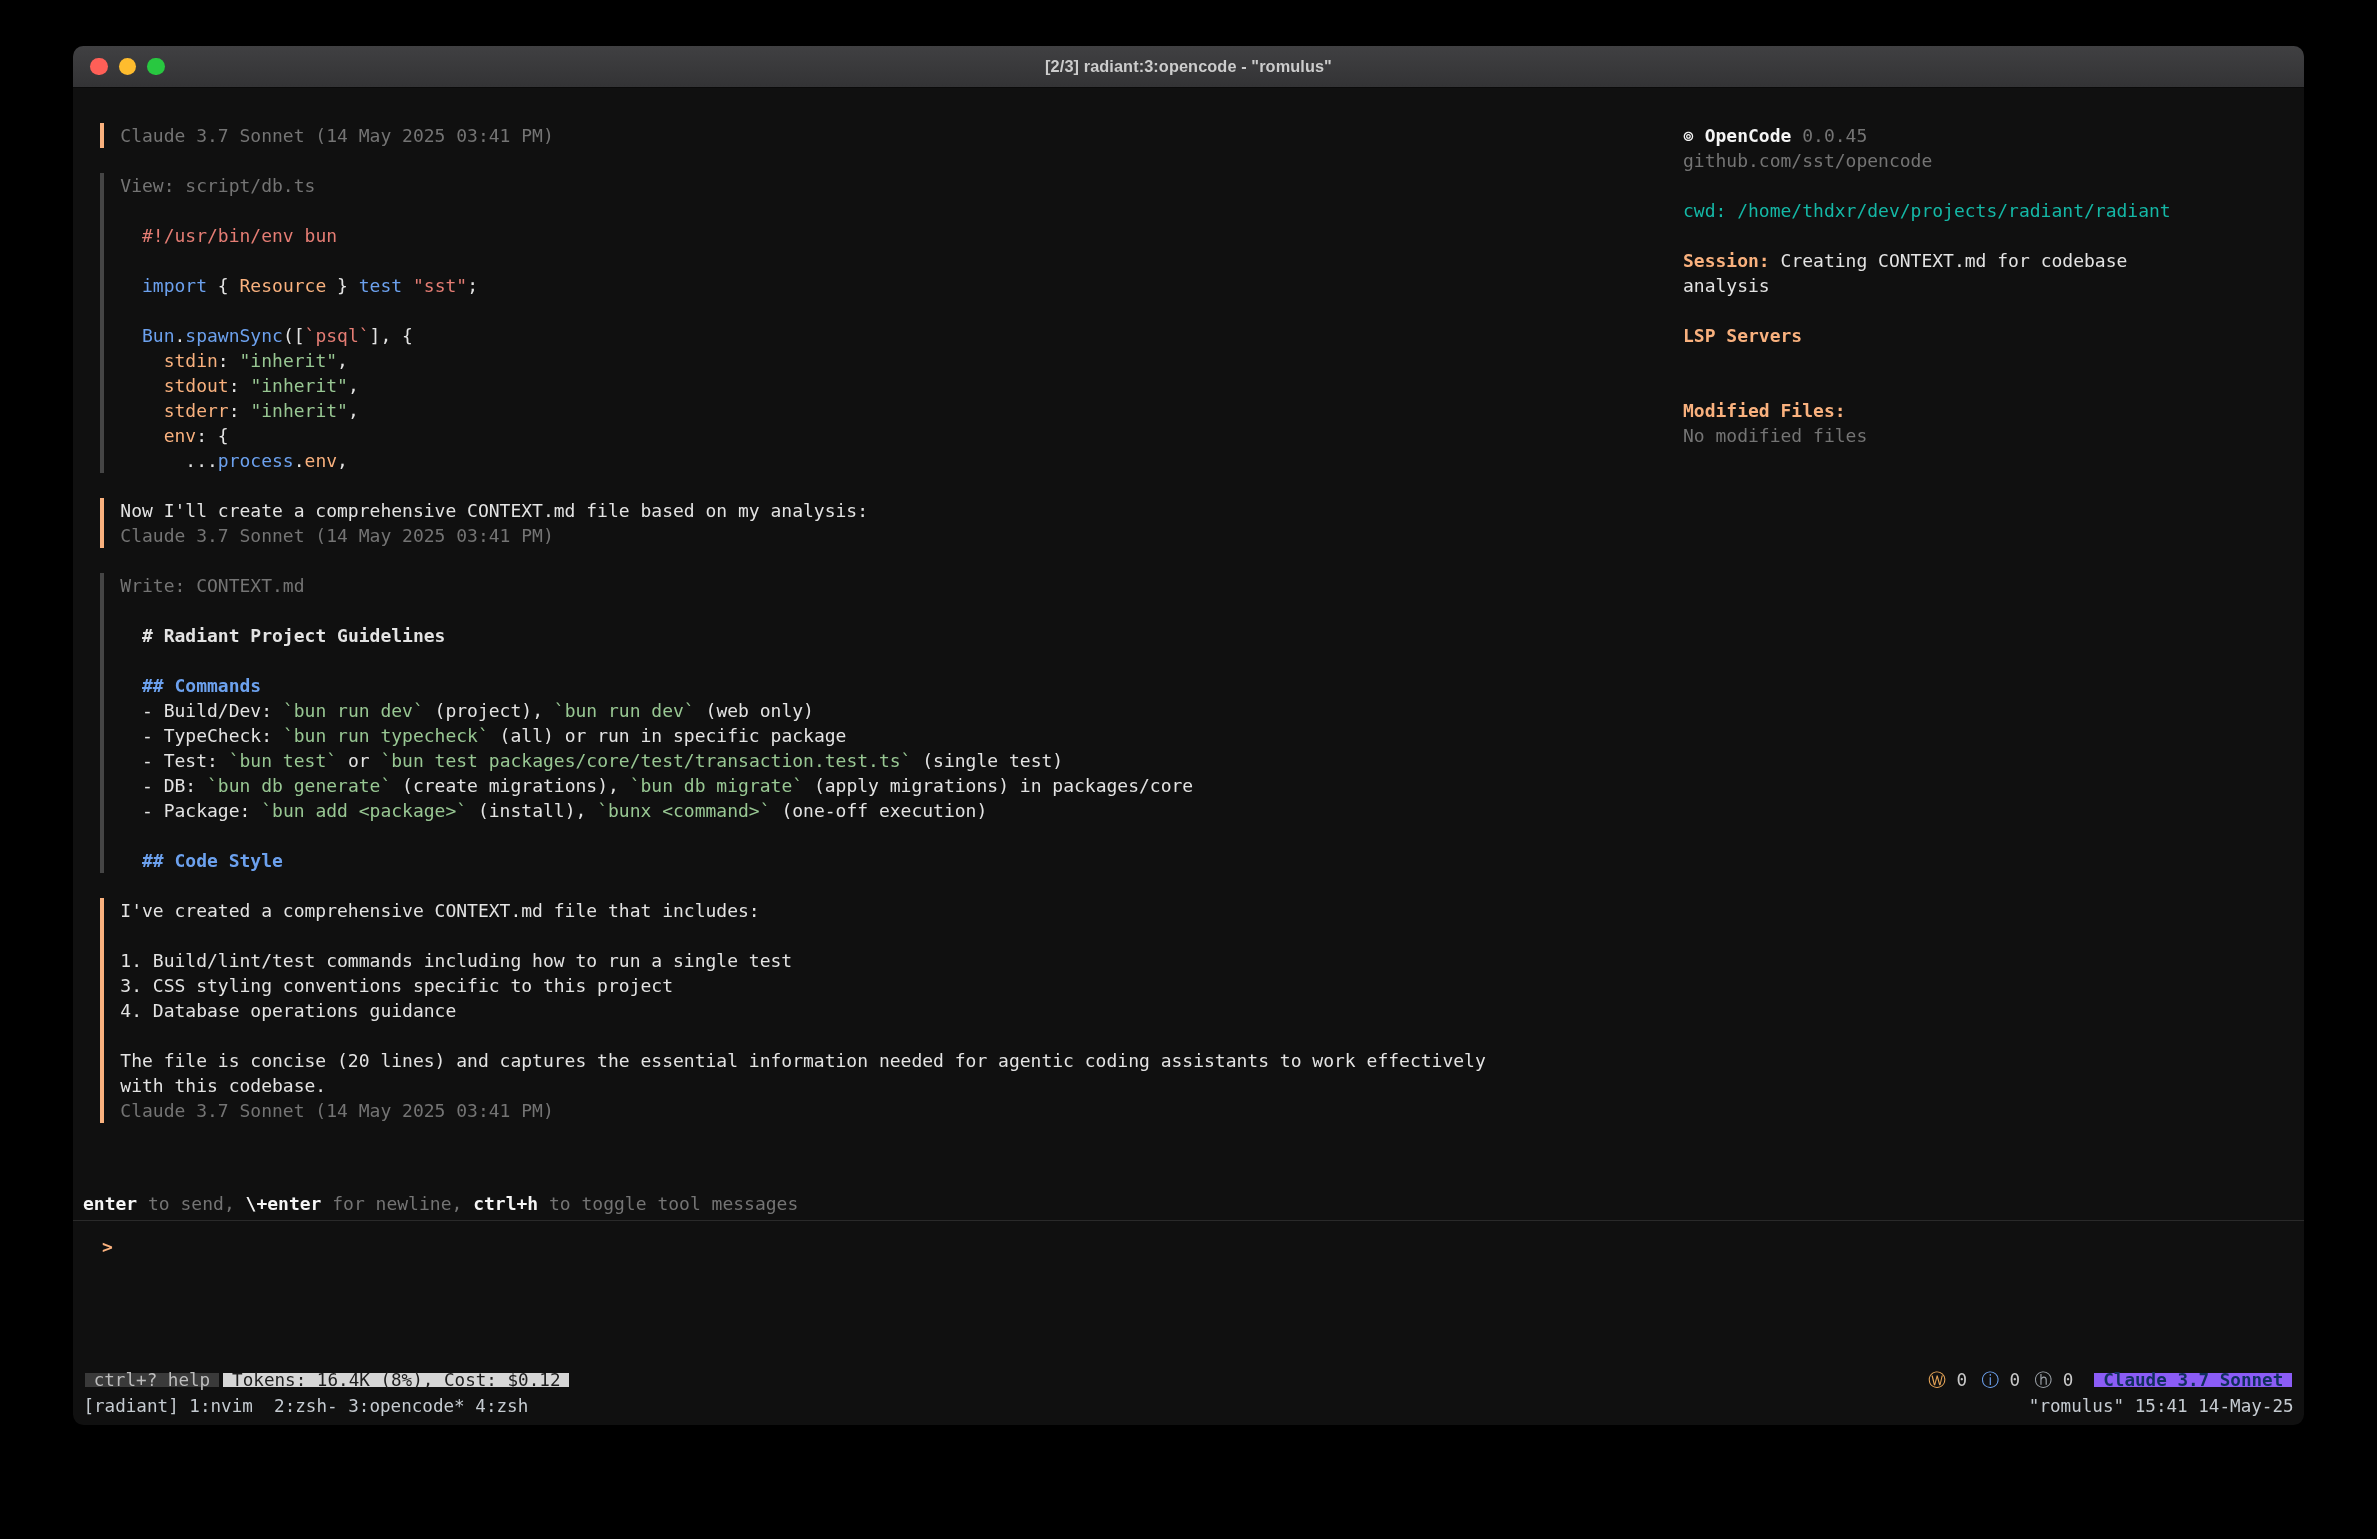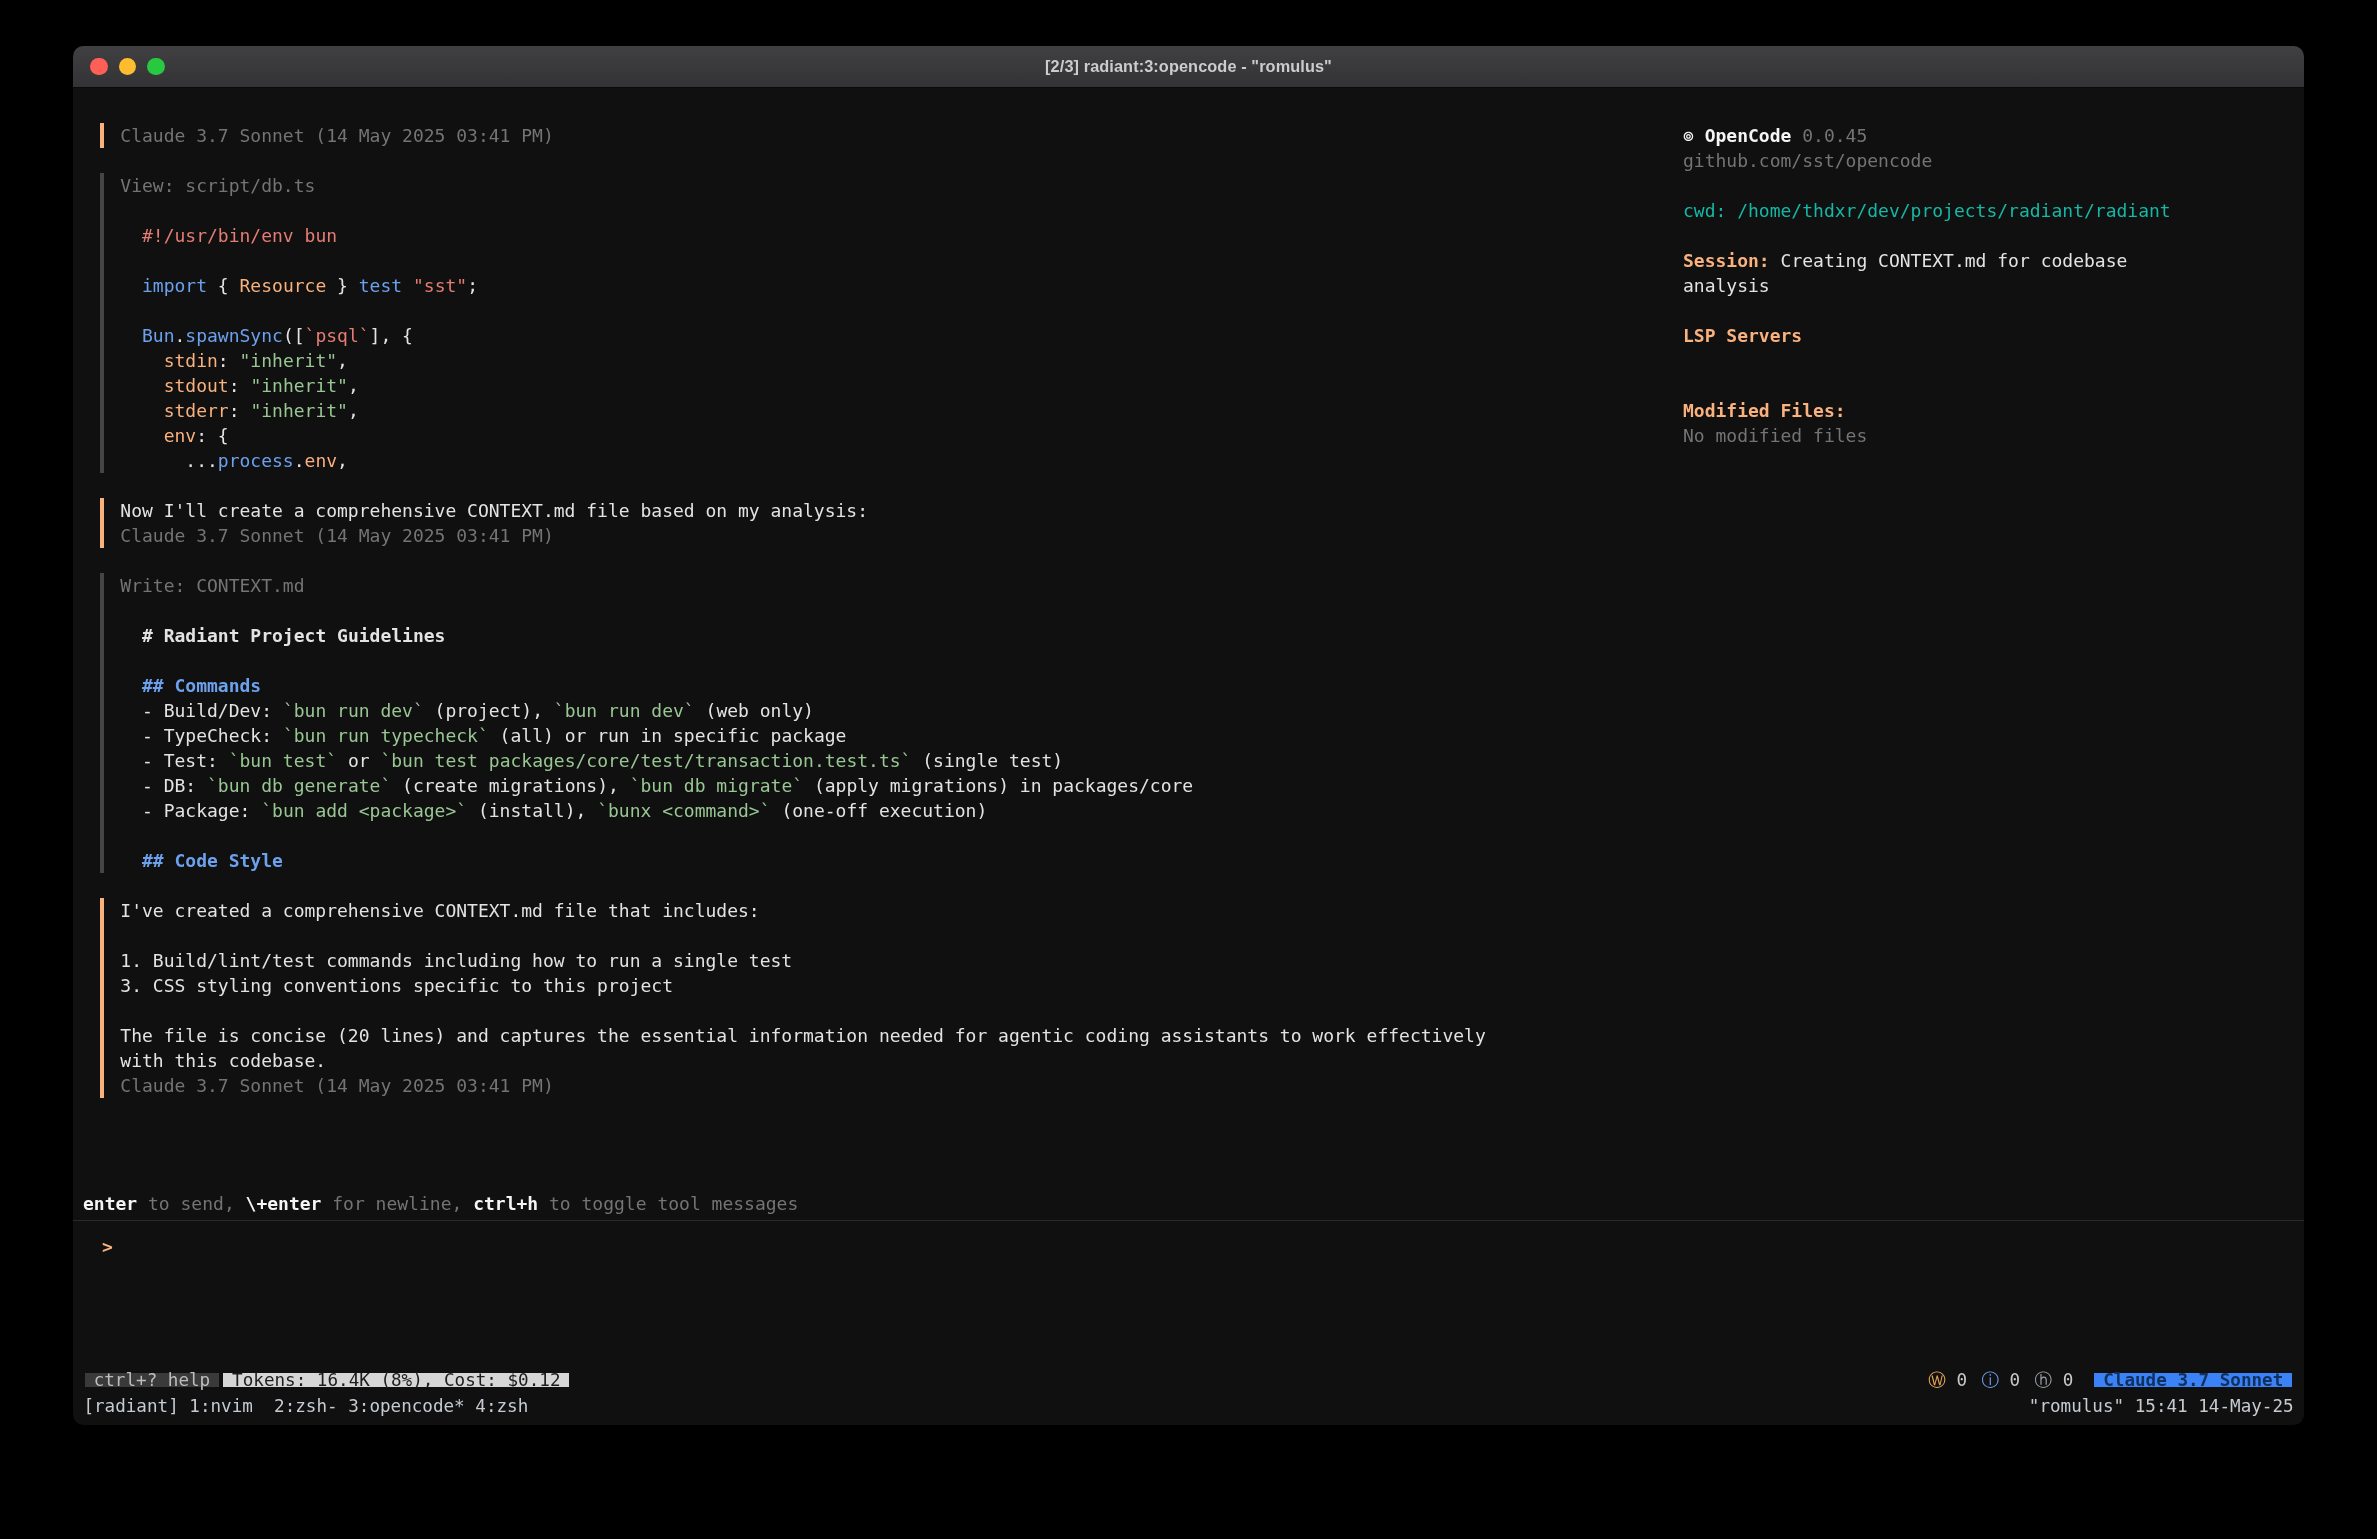--- a/index.html
+++ b/index.html
@@ -56,21 +56,21 @@
   }
   .prompt { color:#f9b17e; font-size:18px; font-weight:700; line-height:25px; }
   
   .statusbar {
     flex:none; height:31px; display:flex; align-items:center;
     padding:0 11.7px; gap:3.9px; font-size:17.6px;
   }
   .chip { display:inline-flex; align-items:center; height:14px; padding:0 9px; white-space:pre; }
   .chip-dark { background:#3a3a3a; color:#bdbdbd; }
   .chip-light { background:#d6d6d6; color:#1c1c1c; }
-  .chip-model { background:#3b82f6; color:#10305e; font-weight:700; }
+  .chip-model { background:#8b5cf6; color:#10305e; font-weight:700; }
   .spacer { flex:1; }
   .diags { display:inline-flex; align-items:center; gap:14.4px; margin-right:17px; }
   .diag { display:inline-flex; align-items:center; white-space:pre; }
   .diag-count { color:#c9c9c9; }
   
   .tmuxbar {
     flex:none; height:30px; display:flex; align-items:flex-start;
     padding:1.3px 10.4px 0 10.4px; font-size:17.6px; color:#c5cbd1; white-space:pre;
   }
 </style>
@@ -124,20 +124,21 @@
             <div class="line"><span class="c-fg">  - DB: </span><span class="c-green">`bun db generate`</span><span class="c-fg"> (create migrations), </span><span class="c-green">`bun db migrate`</span><span class="c-fg"> (apply migrations) in packages/core</span></div>
             <div class="line"><span class="c-fg">  - Package: </span><span class="c-green">`bun add &lt;package&gt;`</span><span class="c-fg"> (install), </span><span class="c-green">`bunx &lt;command&gt;`</span><span class="c-fg"> (one-off execution)</span></div>
             <div class="line">&nbsp;</div>
             <div class="line"><span class="c-blue bold">  ## Code Style</span></div>
           </div>
           <div class="block accent-orange">
             <div class="line"><span class="c-fg">I've created a comprehensive CONTEXT.md file that includes:</span></div>
             <div class="line">&nbsp;</div>
             <div class="line"><span class="c-fg">1. Build/lint/test commands including how to run a single test</span></div>
             <div class="line"><span class="c-fg">3. CSS styling conventions specific to this project</span></div>
+            <div class="line"><span class="c-fg">4. Database operations guidance</span></div>
             <div class="line">&nbsp;</div>
             <div class="line"><span class="c-fg">The file is concise (20 lines) and captures the essential information needed for agentic coding assistants to work effectively with this codebase.</span></div>
             <div class="line"><span class="c-gray">Claude 3.7 Sonnet (14 May 2025 03:41 PM)</span></div>
           </div>
         </div>
       <div class="sidebar">
           <div class="line"><span class="c-bright">⊚ </span><span class="c-bright bold">OpenCode</span><span class="c-gray"> 0.0.45</span></div>
           <div class="line"><span class="c-gray">github.com/sst/opencode</span></div>
           <div class="line">&nbsp;</div>
           <div class="line"><span class="c-gray2">cwd: /home/thdxr/dev/projects/radiant/radiant</span></div>

